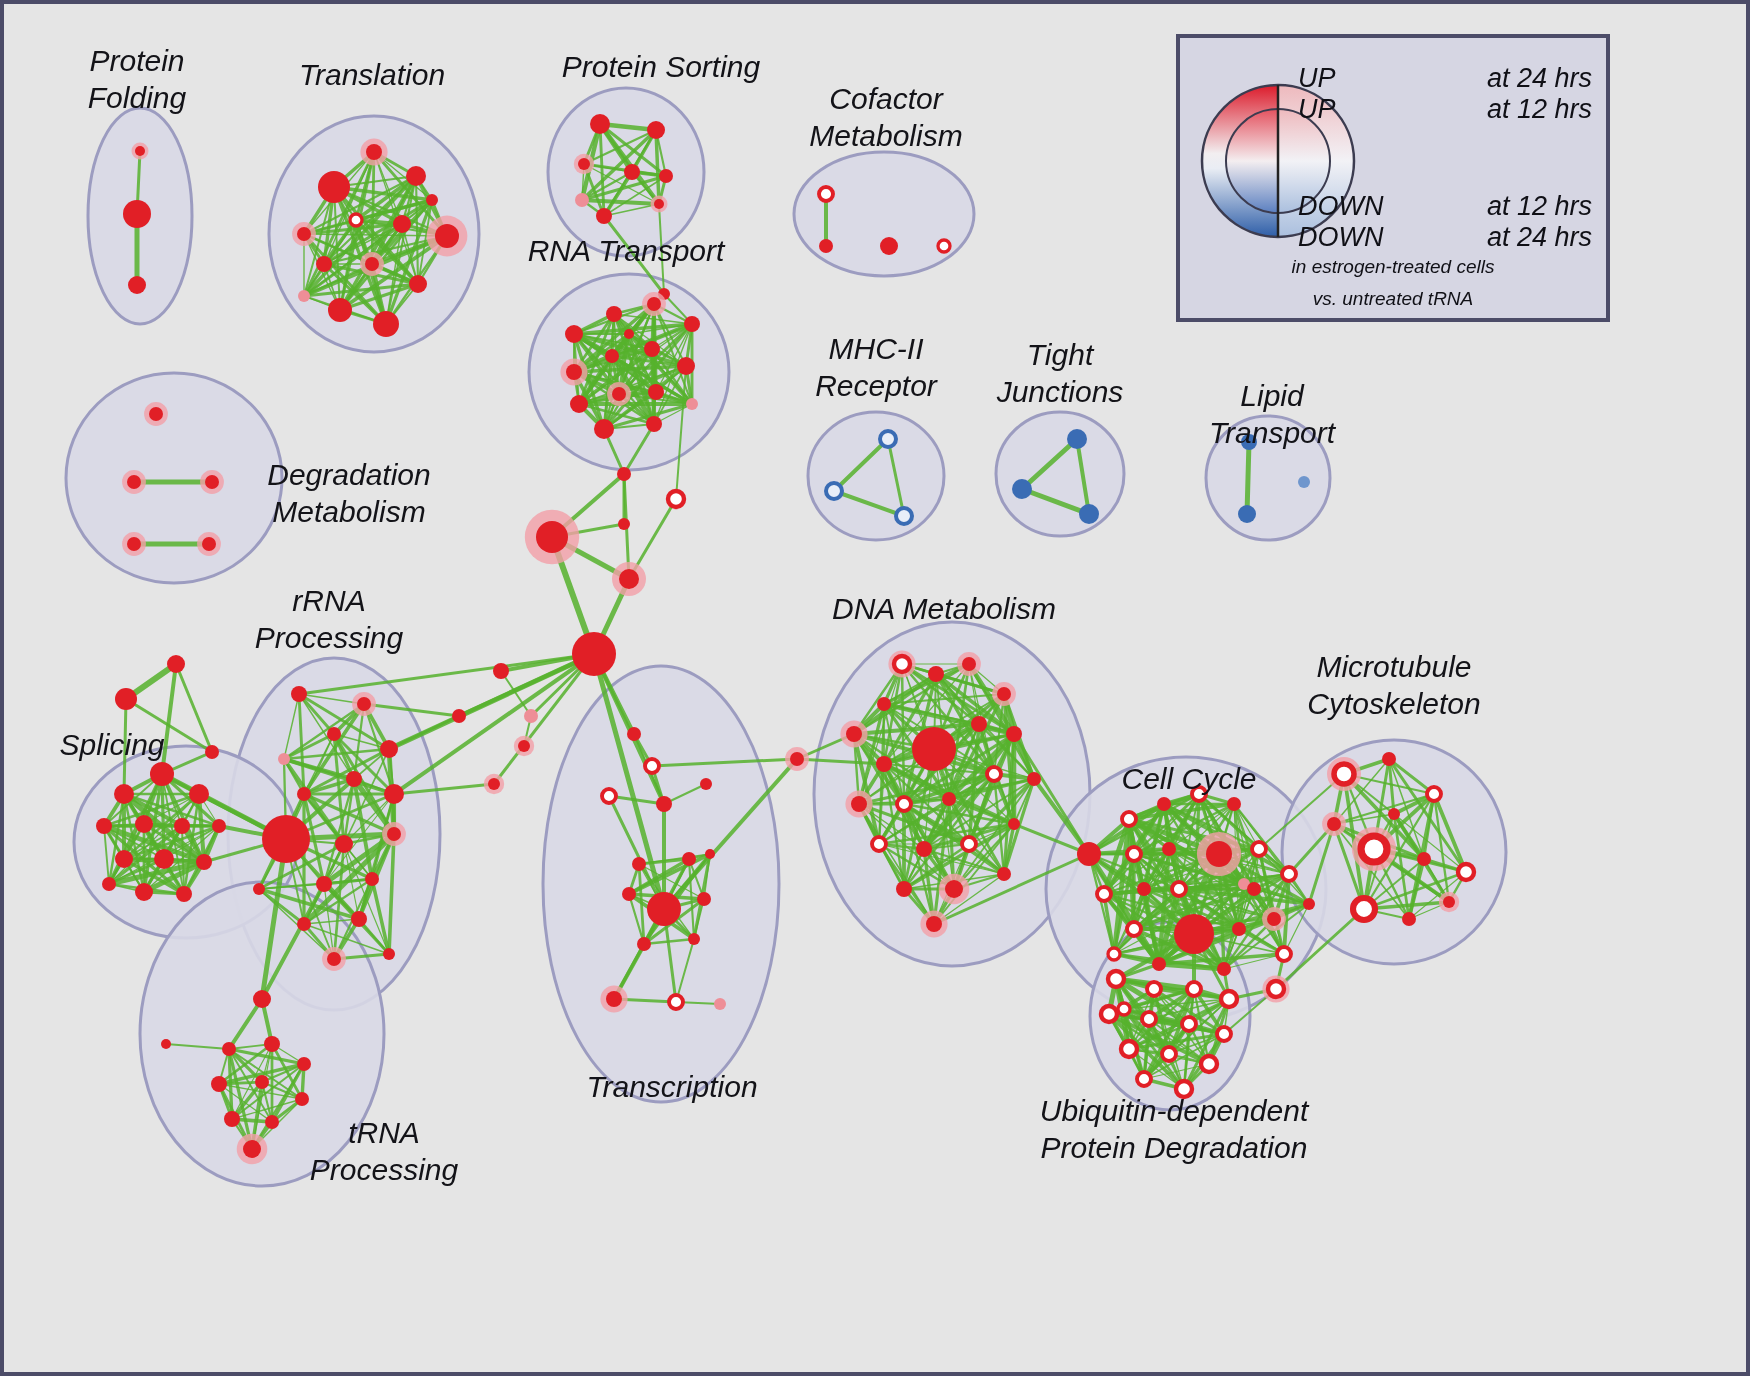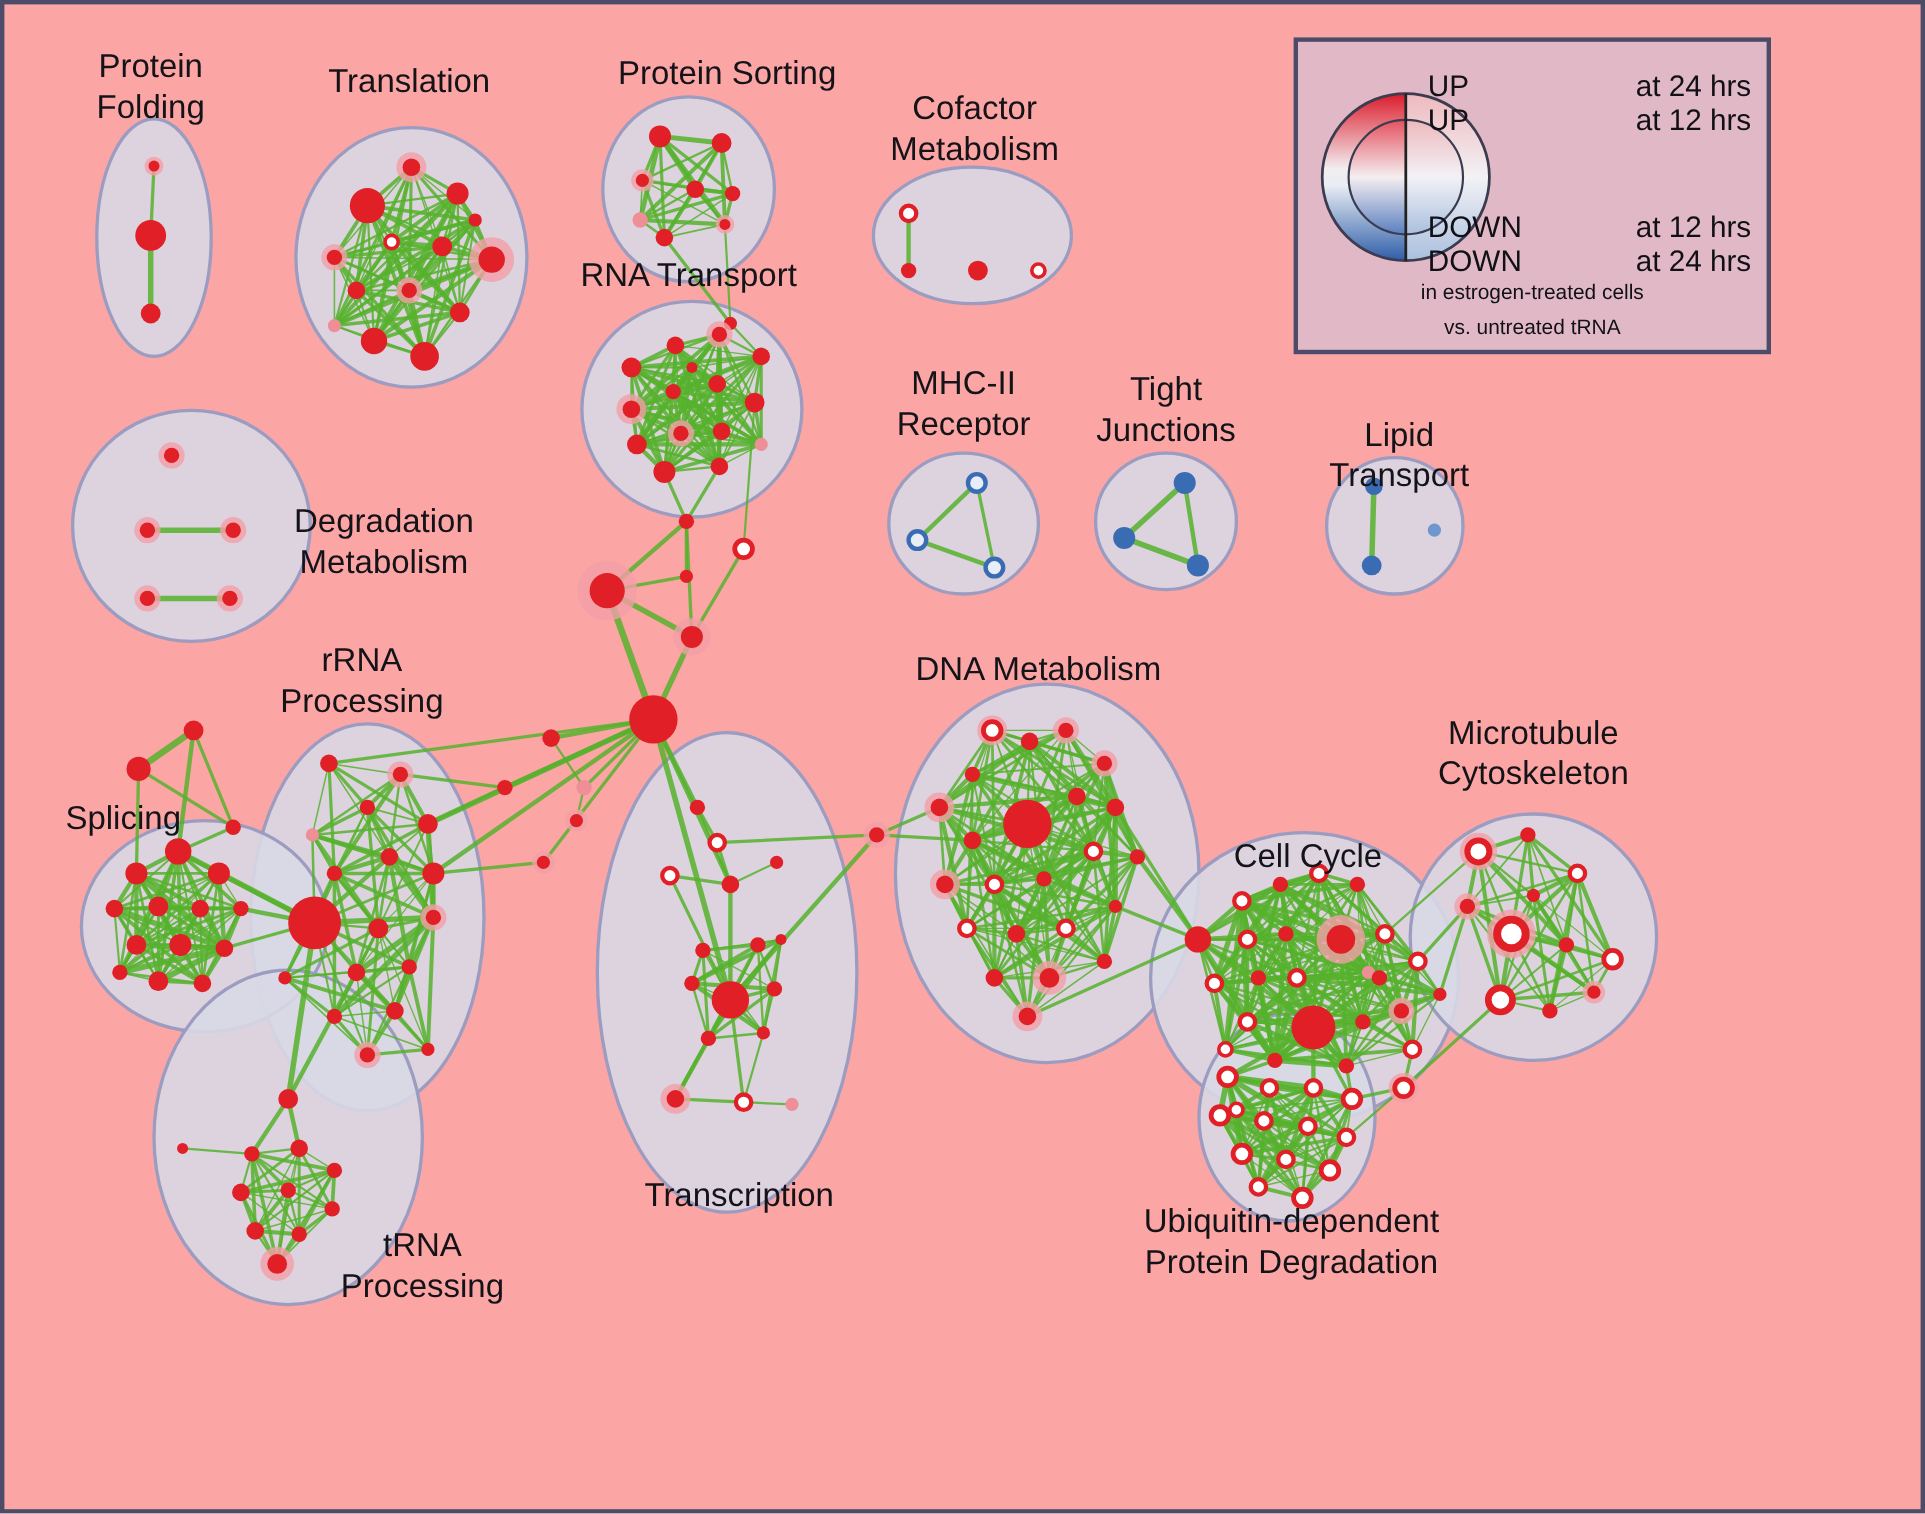--- a/index.html
+++ b/index.html
@@ -1,19 +1,20 @@
 <!DOCTYPE html>
 <html><head>
 <meta charset="utf-8">
 <style>
   html,body{margin:0;padding:0;background:#ffffff;}
   .stage{
     position:relative;width:1750px;height:1376px;box-sizing:border-box;
-    background:#fca5a5;border:4px solid #4c4c68;overflow:hidden;
+    background:#e5e5e5;border:4px solid #4c4c68;overflow:hidden;
     font-family:"Liberation Sans", sans-serif;
+    font-style:italic;
   }
   #net{position:absolute;left:0;top:0;}
   #labels{position:absolute;left:0;top:0;width:100%;height:100%;pointer-events:none;}
   .cluster-label{
     position:absolute;transform:translateX(-50%);text-align:center;white-space:nowrap;
     font-size:30px;line-height:37px;color:#131318;font-weight:400;
   }
   .legend{
     position:absolute;left:1172px;top:30px;width:434px;height:288px;box-sizing:border-box;
     border:4px solid #4c4c68;background:rgba(202,203,226,0.55);

